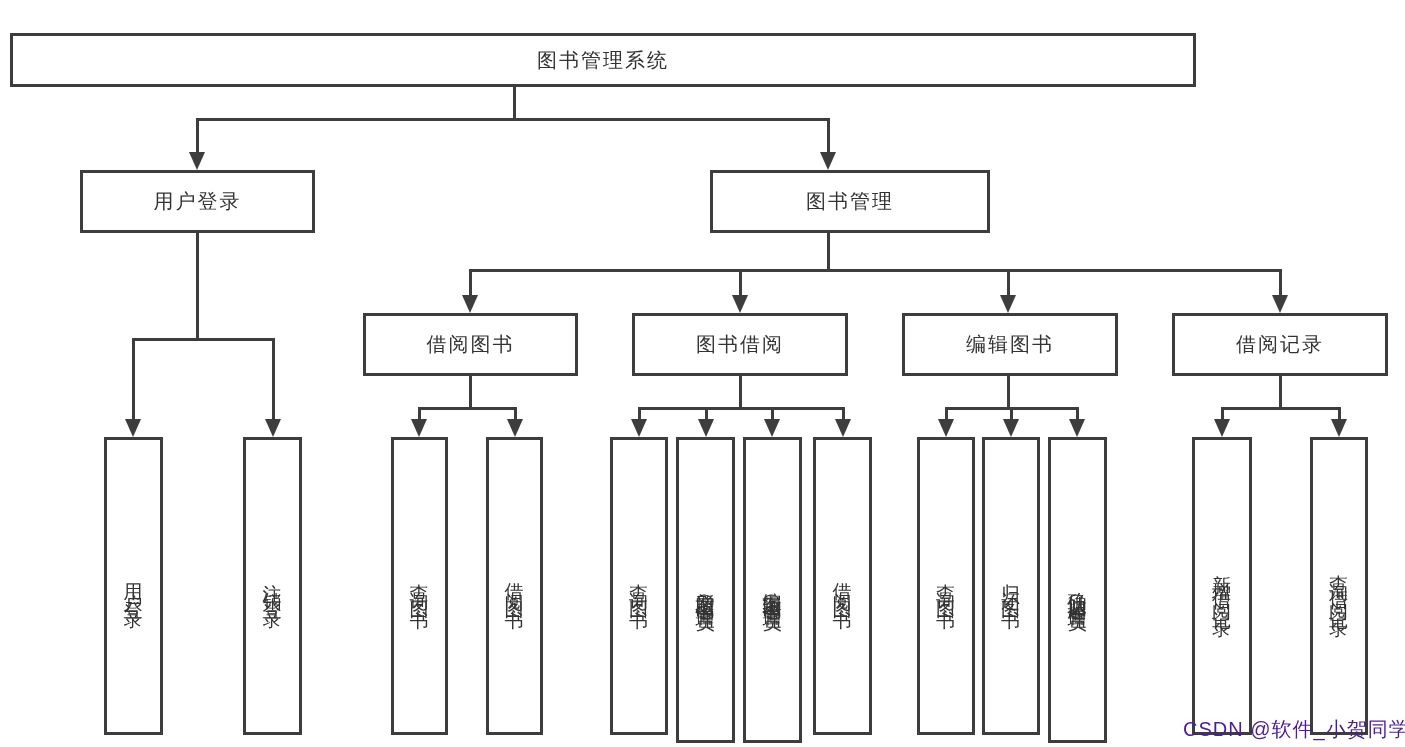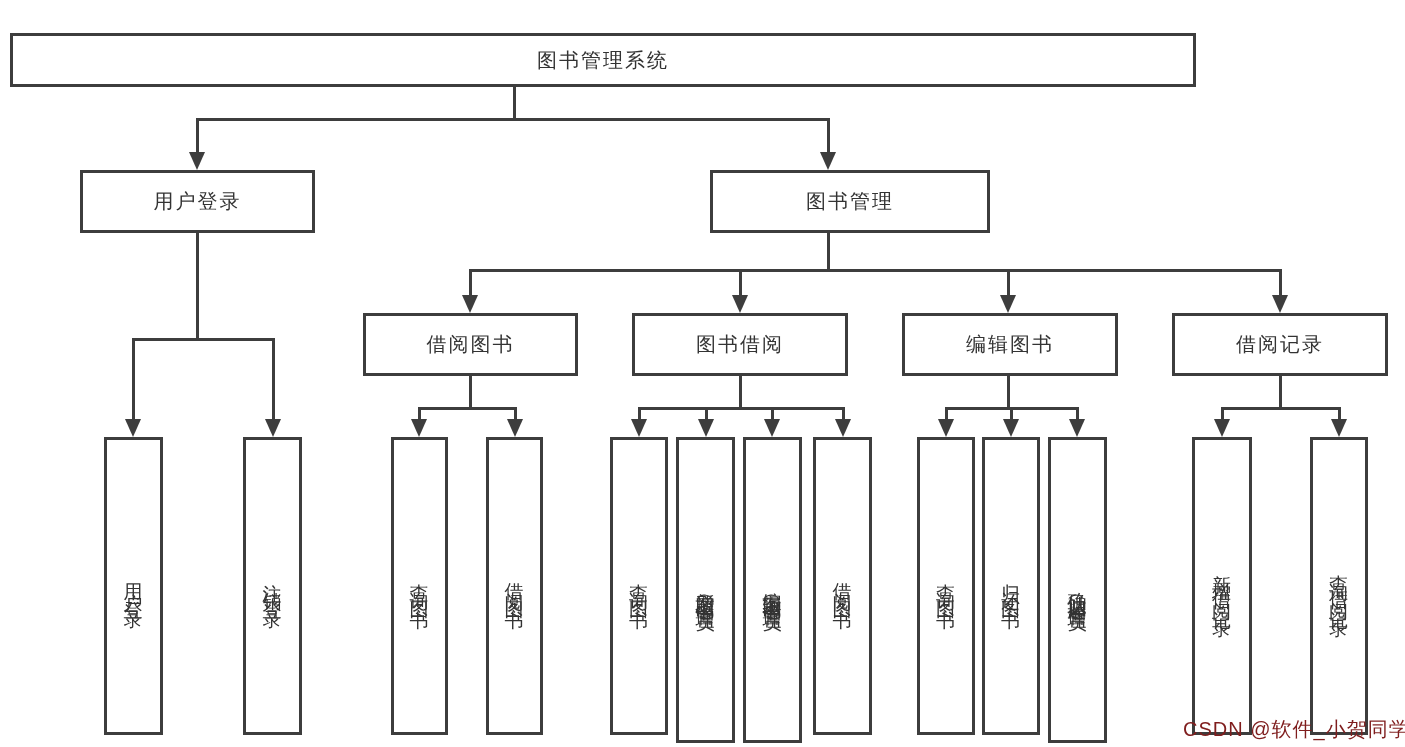--- a/index.html
+++ b/index.html
@@ -150,15 +150,15 @@
   <div class="vbox tight" style="left:743px; top:437px; width:59px; height:306px;">编辑图书（管理员）</div>
   <div class="vbox" style="left:813px; top:437px; width:59px; height:298px;">借阅图书</div>
 
   <div class="vbox" style="left:917px; top:437px; width:58px; height:298px;">查询图书</div>
   <div class="vbox" style="left:982px; top:437px; width:58px; height:298px;">归还图书</div>
   <div class="vbox tight" style="left:1048px; top:437px; width:59px; height:306px;">确认归还（管理员）</div>
 
   <div class="vbox" style="left:1192px; top:437px; width:60px; height:298px;">新增借阅记录</div>
   <div class="vbox" style="left:1310px; top:437px; width:58px; height:298px;">查询借阅记录</div>
 
-  <div class="watermark" style="color: #7f1d1d; text-align: right;">CSDN @软件_小贺同学</div>
+  <div class="watermark" style="color: #4c1d95; text-align: right;">CSDN @软件_小贺同学</div>
 
 </div>
 
 </body></html>

